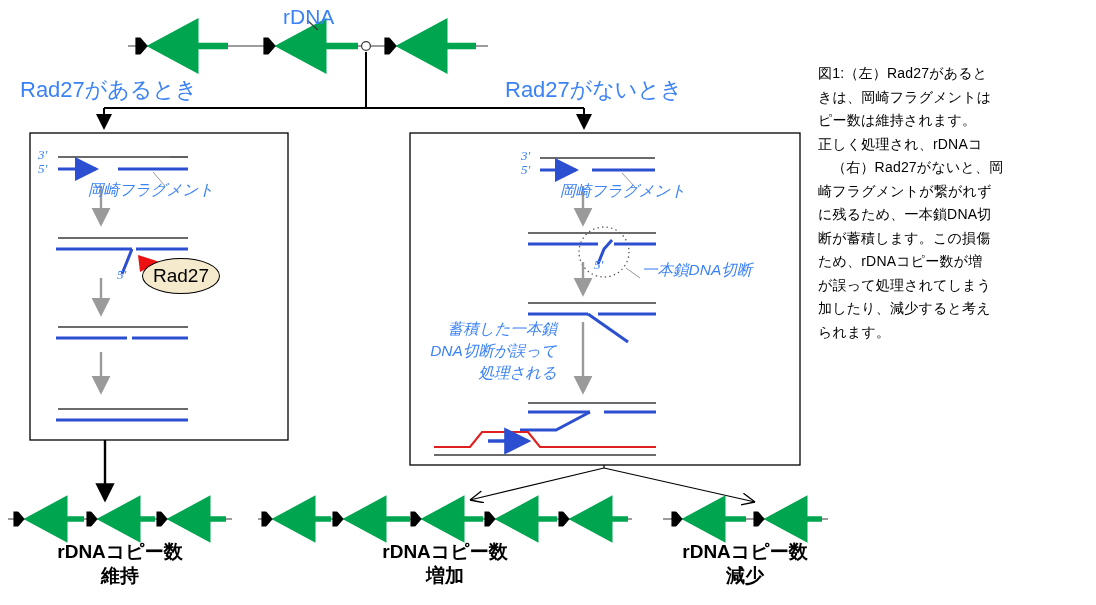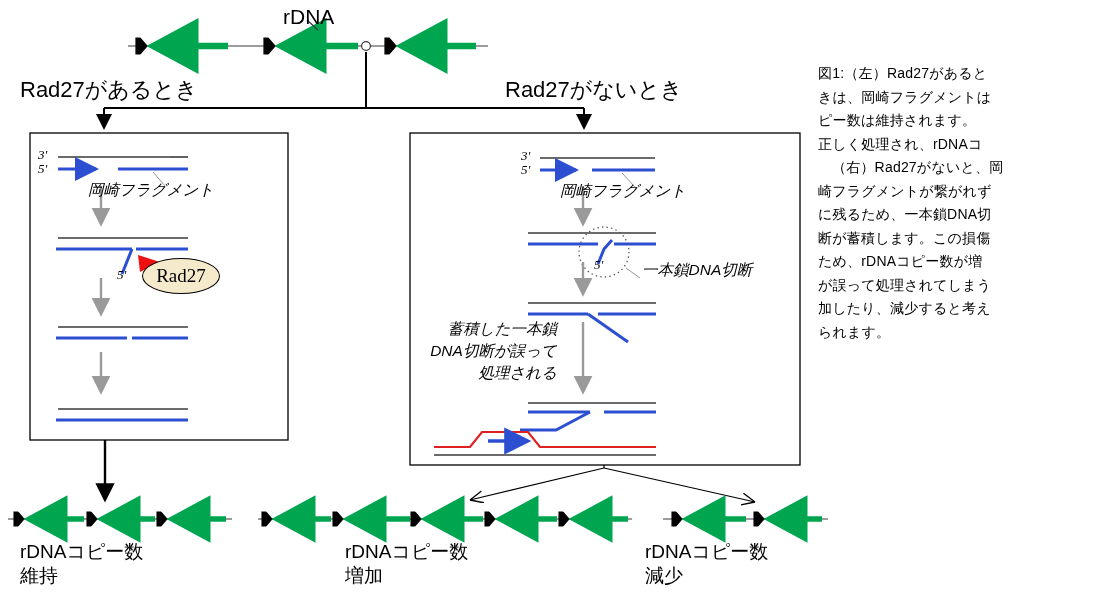--- a/index.html
+++ b/index.html
@@ -24,35 +24,36 @@
     top: 0;
     width: 1096px;
     height: 605px;
   }
   .abs { position: absolute; }
 
   .lbl {
     position: absolute;
     white-space: nowrap;
     line-height: 1.0;
-    color: #000000;
+    color: #3b82f6;
   }
   .hdr { font-size: 22px; }
   .rdna-top { font-size: 21px; }
   .jp-small { font-size: 15.5px; font-style: italic; }
   .prime { font-size: 13px; font-style: italic; font-family: "Liberation Serif", "DejaVu Serif", serif; }
   .rad27-txt {
     font-size: 19px;
   }
   .result-cap {
     position: absolute;
     font-size: 19px;
-    text-align: left;
+    text-align: center;
     line-height: 1.25;
     white-space: pre-line;
+    font-weight: bold;
   }
   #caption {
     position: absolute;
     left: 818px;
     top: 62px;
     width: 268px;
     font-size: 14px;
     line-height: 1.68;
     letter-spacing: 0.2px;
     text-align: left;
@@ -256,21 +257,21 @@
   <div class="lbl hdr" style="left:20px; top:79px;">Rad27があるとき</div>
 
   <div class="lbl hdr" style="left:505px; top:79px;">Rad27がないとき</div>
 
   <div class="lbl prime" style="left:38px; top:148px;">3'</div>
   <div class="lbl prime" style="left:38px; top:162px;">5'</div>
   <div class="lbl jp-small" style="left:88px; top:182px;">岡崎フラグメント</div>
   <div class="lbl prime" style="left:117px; top:268px;">5'</div>
 
   <div class="abs" style="left:142px; top:258px; width:76px; height:34px; border-radius:50%;
-        background:#F5EACB; border:1.3px solid #000; display:flex; align-items:center; justify-content:center;font-family:Liberation Serif, serif;">
+        background:#F5EACB; border:1.3px solid #000; display:flex; align-items:center; justify-content:center;">
     <span class="rad27-txt">Rad27</span>
   </div>
 
   <div class="lbl prime" style="left:521px; top:149px;">3'</div>
   <div class="lbl prime" style="left:521px; top:163px;">5'</div>
   <div class="lbl jp-small" style="left:560px; top:183px;">岡崎フラグメント</div>
   <div class="lbl prime" style="left:594px; top:258px;">5'</div>
   <div class="lbl jp-small" style="left:642px; top:262px;">一本鎖DNA切断</div>
   <div class="lbl jp-small" style="left:417px; top:318px; white-space:pre-line; text-align:right; width:140px; line-height:1.42;">蓄積した一本鎖
 DNA切断が誤って

